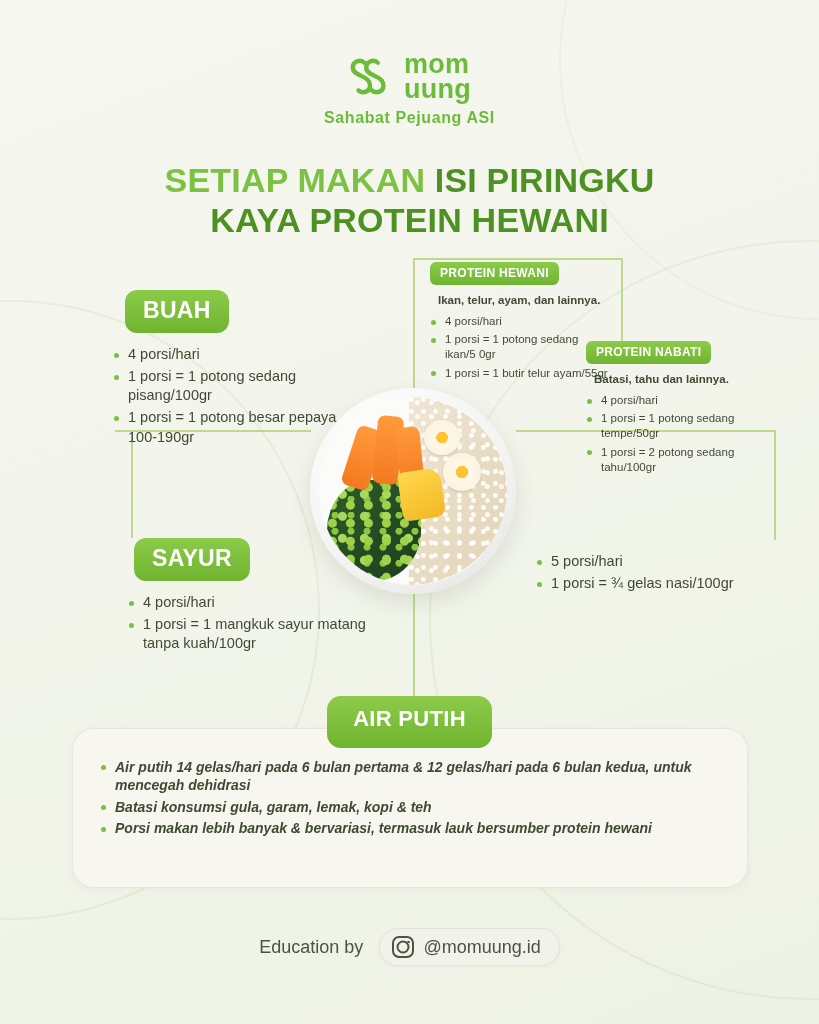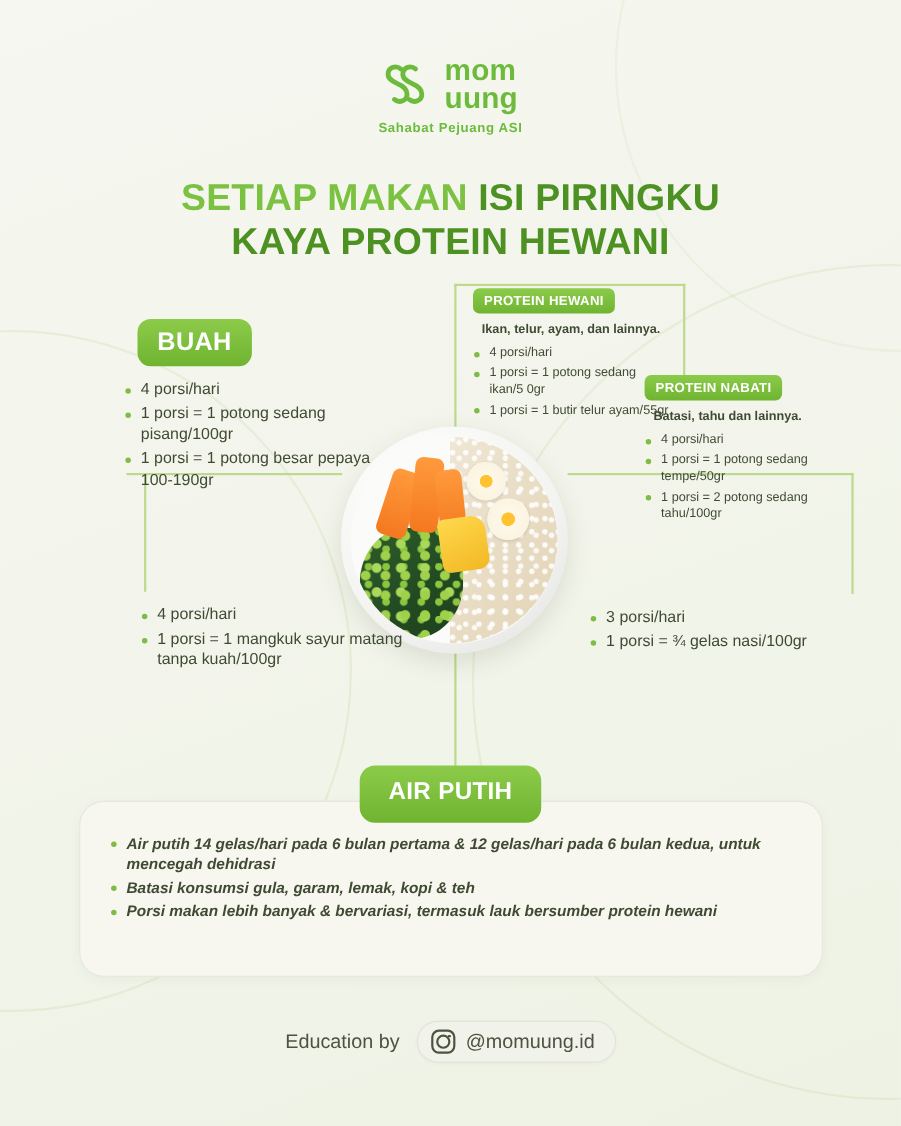--- a/index.html
+++ b/index.html
@@ -31,21 +31,21 @@
     position: absolute; left: 0; right: 0; top: 52px;
     display: flex; flex-direction: column; align-items: center;
   }
   .logo-row { display: flex; align-items: center; gap: 10px; }
   .logo-mark { width: 46px; height: 46px; }
   .logo-text { line-height: 0.92; }
   .logo-text .l1, .logo-text .l2 {
     display: block; font-size: 27px; font-weight: 700; color: #6cbb3c; letter-spacing: .2px;
   }
   .logo-tag {
-    margin-top: 7px; font-size: 12px; font-weight: 700; color: #6cbb3c; letter-spacing: .6px;
+    margin-top: 7px; font-size: 16px; font-weight: 700; color: #6cbb3c; letter-spacing: .6px;
   }
 
   
   .title {
     position: absolute; left: 0; right: 0; top: 160px;
     text-align: center;
     font-size: 34px; font-weight: 800; line-height: 1.18;
     letter-spacing: .2px;
     color: #7cc242;
   }
@@ -277,20 +277,21 @@
   <div class="block" id="buah">
     <span class="pill big">BUAH</span>
     <ul class="items">
       <li>4 porsi/hari</li>
       <li>1 porsi = 1 potong sedang pisang/100gr</li>
       <li>1 porsi = 1 potong besar pepaya 100-190gr</li>
     </ul>
   </div>
 
   <div class="block" id="sayur">
+    <span class="pill big">SAYUR</span>
     <ul class="items">
       <li>4 porsi/hari</li>
       <li>1 porsi = 1 mangkuk sayur matang tanpa kuah/100gr</li>
     </ul>
   </div>
 
   <div class="block" id="protein-hewani">
     <span class="pill small">PROTEIN HEWANI</span>
     <div class="lead">Ikan, telur, ayam, dan lainnya.</div>
     <ul class="items">
@@ -305,21 +306,21 @@
     <div class="lead">Batasi, tahu dan lainnya.</div>
     <ul class="items">
       <li>4 porsi/hari</li>
       <li>1 porsi = 1 potong sedang tempe/50gr</li>
       <li>1 porsi = 2 potong sedang tahu/100gr</li>
     </ul>
   </div>
 
   <div class="block" id="nasi">
     <ul class="items">
-      <li>3 porsi/hari</li>
+      <li>5 porsi/hari</li>
       <li>1 porsi = ¾ gelas nasi/100gr</li>
     </ul>
   </div>
 
   <div class="air-card"></div>
   <div class="air-pill-wrap">
     <span class="pill huge">AIR PUTIH</span>
   </div>
   <ul class="items air-list">
     <li>Air putih 14 gelas/hari pada 6 bulan pertama &amp; 12 gelas/hari pada 6 bulan kedua, untuk mencegah dehidrasi</li>

